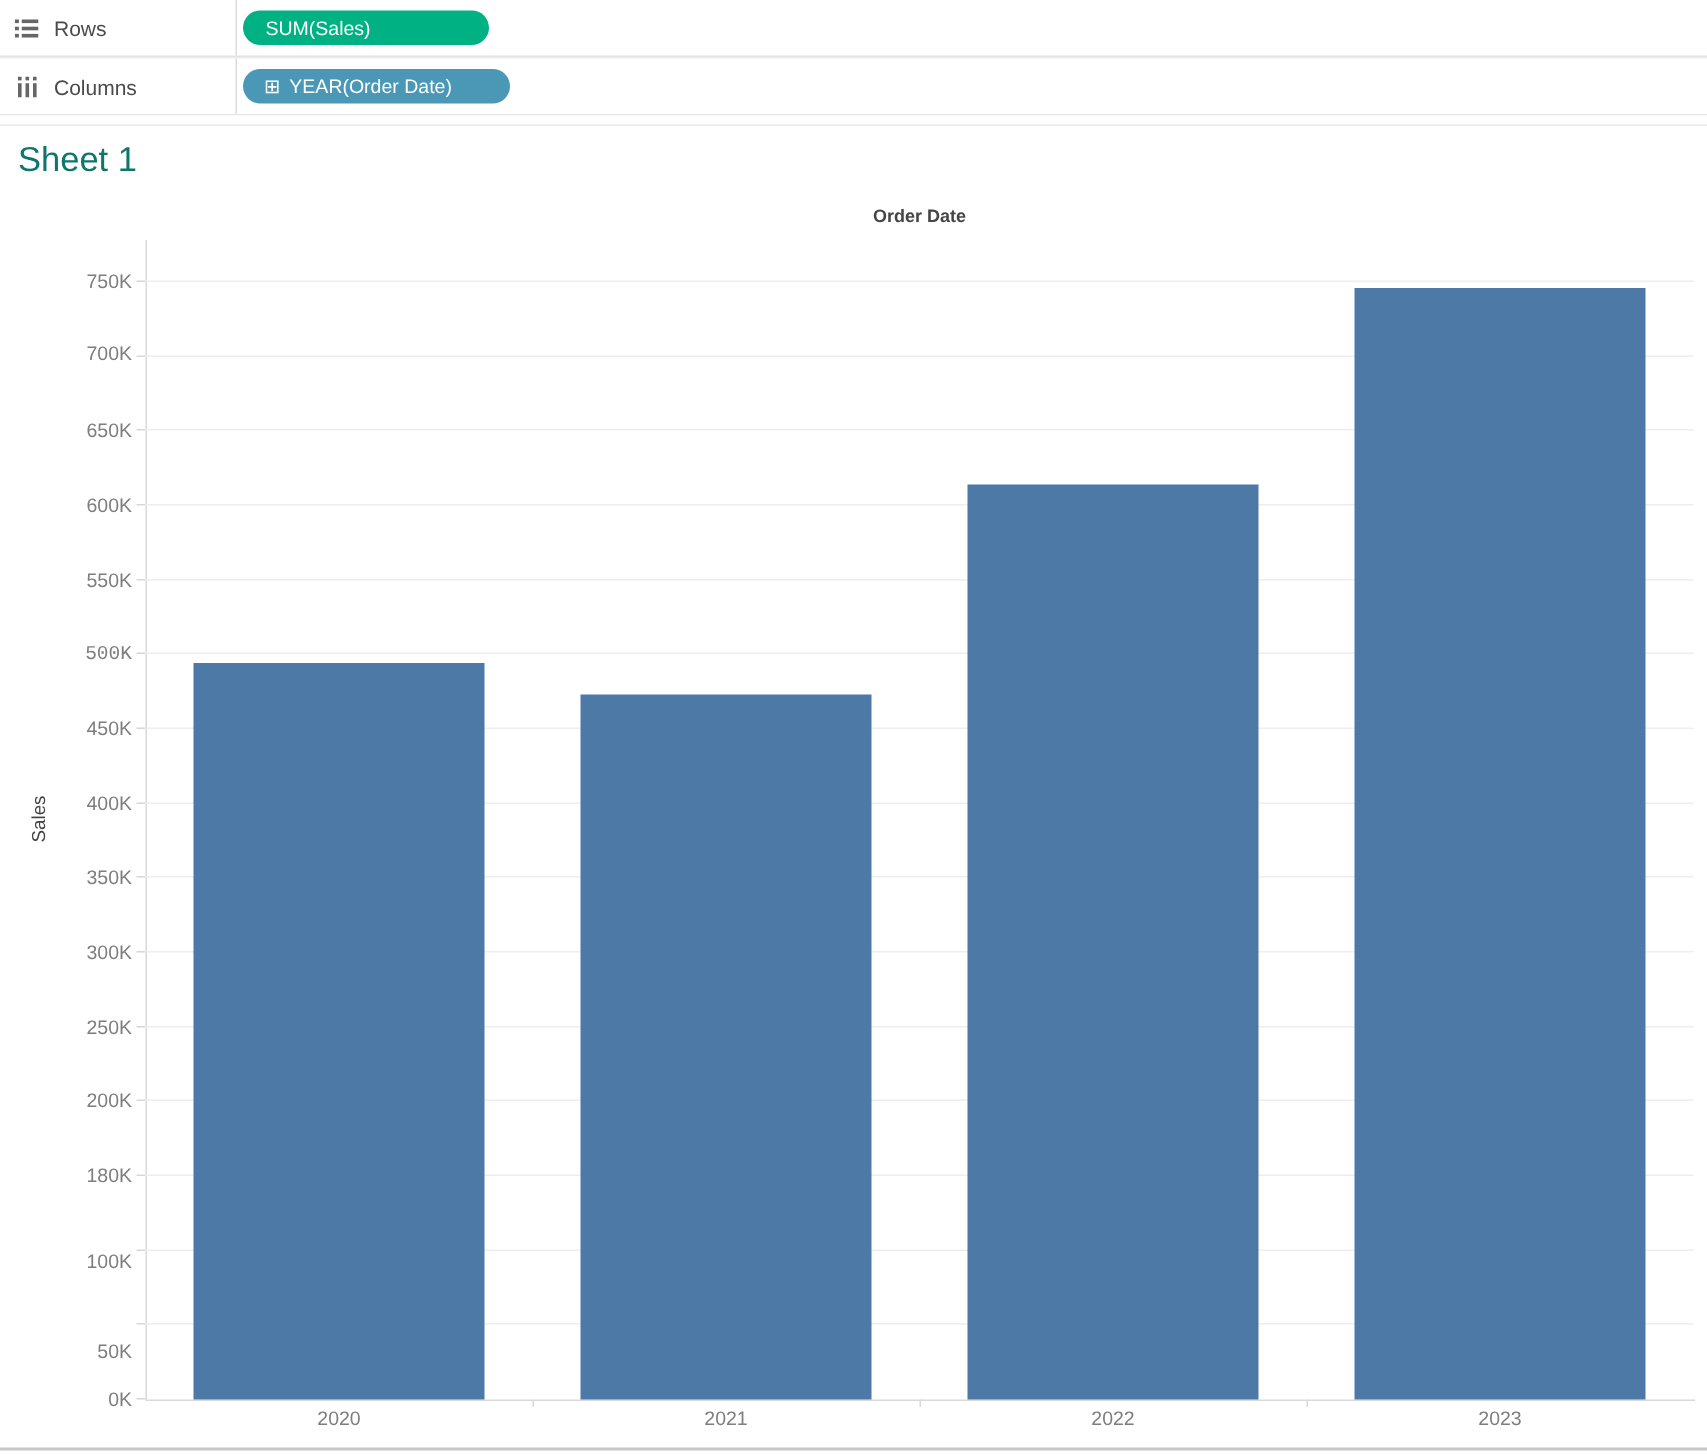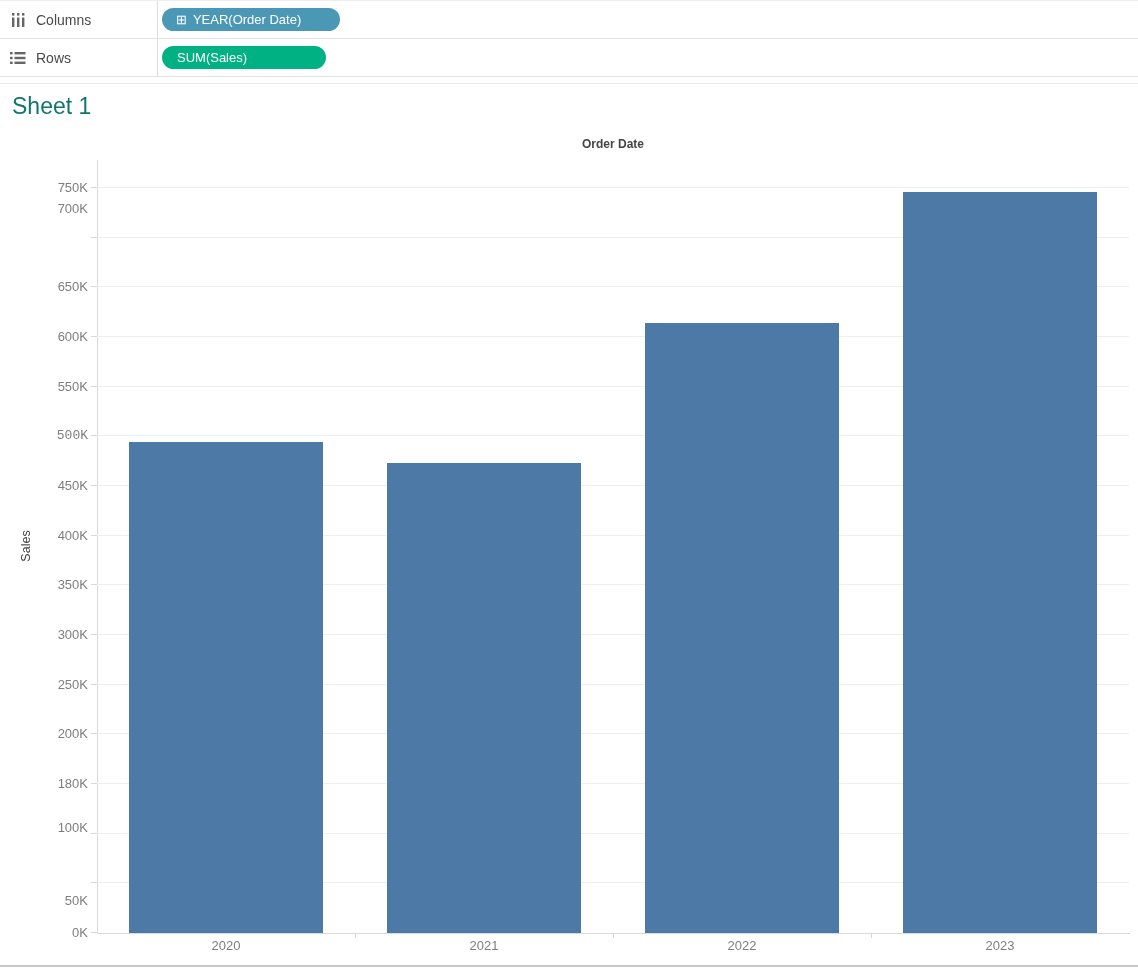--- a/index.html
+++ b/index.html
@@ -49,20 +49,43 @@
                 text-align:center;font-size:12.5px;color:#444;
                 transform:rotate(-90deg);}
 
   .bottom-line{position:absolute;left:0;top:965px;width:1138px;height:2px;background:#c7c7c7;}
 </style>
 </head>
 <body>
 
 <div class="app">
 
+  <div class="shelf-row">
+    <div class="shelf-label-cell">
+      <span class="icon">
+        <svg width="16" height="14" viewBox="0 0 16 14">
+          <g fill="#666666">
+            <rect x="0" y="1" width="2.6" height="2.4"></rect>
+              <rect x="4.5" y="1" width="11" height="2.4"></rect>
+            <rect x="0" y="5.8" width="2.6" height="2.4"></rect>
+              <rect x="4.5" y="5.8" width="11" height="2.4"></rect>
+            <rect x="0" y="10.6" width="2.6" height="2.4"></rect>
+              <rect x="4.5" y="10.6" width="11" height="2.4"></rect>
+          </g>
+        </svg>
+      </span>
+      <span class="txt">Rows</span>
+    </div>
+    <div class="shelf-content">
+      <div class="pill pill-rows" id="pill-rows" style="background: rgb(0, 178, 131);">
+        <span>SUM(Sales)</span>
+      </div>
+    </div>
+  </div>
+
   <div class="shelf-row first">
     <div class="shelf-label-cell">
       <span class="icon">
         <svg width="16" height="14" viewBox="0 0 16 14">
           <g fill="#666666">
             <rect x="2" y="0" width="2.4" height="2.6"></rect>
               <rect x="2" y="4.5" width="2.4" height="9.5"></rect>
             <rect x="7" y="0" width="2.4" height="2.6"></rect>
               <rect x="7" y="4.5" width="2.4" height="9.5"></rect>
             <rect x="12" y="0" width="2.4" height="2.6"></rect>
@@ -73,65 +96,42 @@
       <span class="txt">Columns</span>
     </div>
     <div class="shelf-content">
       <div class="pill pill-cols" id="pill-cols" style="background: rgb(74, 152, 181);">
         <span class="pill-plus">⊞</span>
         <span>YEAR(Order Date)</span>
       </div>
     </div>
   </div>
 
-  <div class="shelf-row">
-    <div class="shelf-label-cell">
-      <span class="icon">
-        <svg width="16" height="14" viewBox="0 0 16 14">
-          <g fill="#666666">
-            <rect x="0" y="1" width="2.6" height="2.4"></rect>
-              <rect x="4.5" y="1" width="11" height="2.4"></rect>
-            <rect x="0" y="5.8" width="2.6" height="2.4"></rect>
-              <rect x="4.5" y="5.8" width="11" height="2.4"></rect>
-            <rect x="0" y="10.6" width="2.6" height="2.4"></rect>
-              <rect x="4.5" y="10.6" width="11" height="2.4"></rect>
-          </g>
-        </svg>
-      </span>
-      <span class="txt">Rows</span>
-    </div>
-    <div class="shelf-content">
-      <div class="pill pill-rows" id="pill-rows" style="background: rgb(0, 178, 131);">
-        <span>SUM(Sales)</span>
-      </div>
-    </div>
-  </div>
-
   <div class="shelf-gap"></div>
 
   <div class="sheet-title">Sheet 1</div>
   <div class="chart-title">Order Date</div>
 
   <div class="ylabel-title">Sales</div>
   <div id="ylabels">
       <div class="ylab" style="bottom: -8px; padding-left: 16px;">0K</div>
       <div class="ylab" style="bottom: 24px;">50K</div>
-      <div class="ylab" style="bottom: 97px;">100K</div>
+      <div class="ylab" style="bottom: 84px;">100K</div>
       <div class="ylab" style="bottom: 141px;">180K</div>
       <div class="ylab" style="bottom: 190.667px;">200K</div>
       <div class="ylab" style="bottom: 240.333px;">250K</div>
       <div class="ylab" style="bottom: 290px;">300K</div>
       <div class="ylab" style="bottom: 339.667px;">350K</div>
       <div class="ylab" style="bottom: 389.333px;">400K</div>
       <div class="ylab" style="bottom: 439px;">450K</div>
       <div class="ylab" style="bottom: 488.667px; font-family: Liberation Mono, monospace;">500K</div>
       <div class="ylab" style="bottom: 538.333px;">550K</div>
       <div class="ylab" style="bottom: 588px;">600K</div>
       <div class="ylab" style="bottom: 637.667px;">650K</div>
-      <div class="ylab" style="bottom: 716px;">700K</div>
+      <div class="ylab" style="bottom: 689px;">700K</div>
       <div class="ylab" style="bottom: 737px;">750K</div>
     </div>
   <div id="ytickmarks">
       <div class="ytick" style="bottom: 0px;"></div>
       <div class="ytick" style="bottom: 49.6667px;"></div>
       <div class="ytick" style="bottom: 99.3333px;"></div>
       <div class="ytick" style="bottom: 149px;"></div>
       <div class="ytick" style="bottom: 198.667px;"></div>
       <div class="ytick" style="bottom: 248.333px;"></div>
       <div class="ytick" style="bottom: 298px;"></div>

